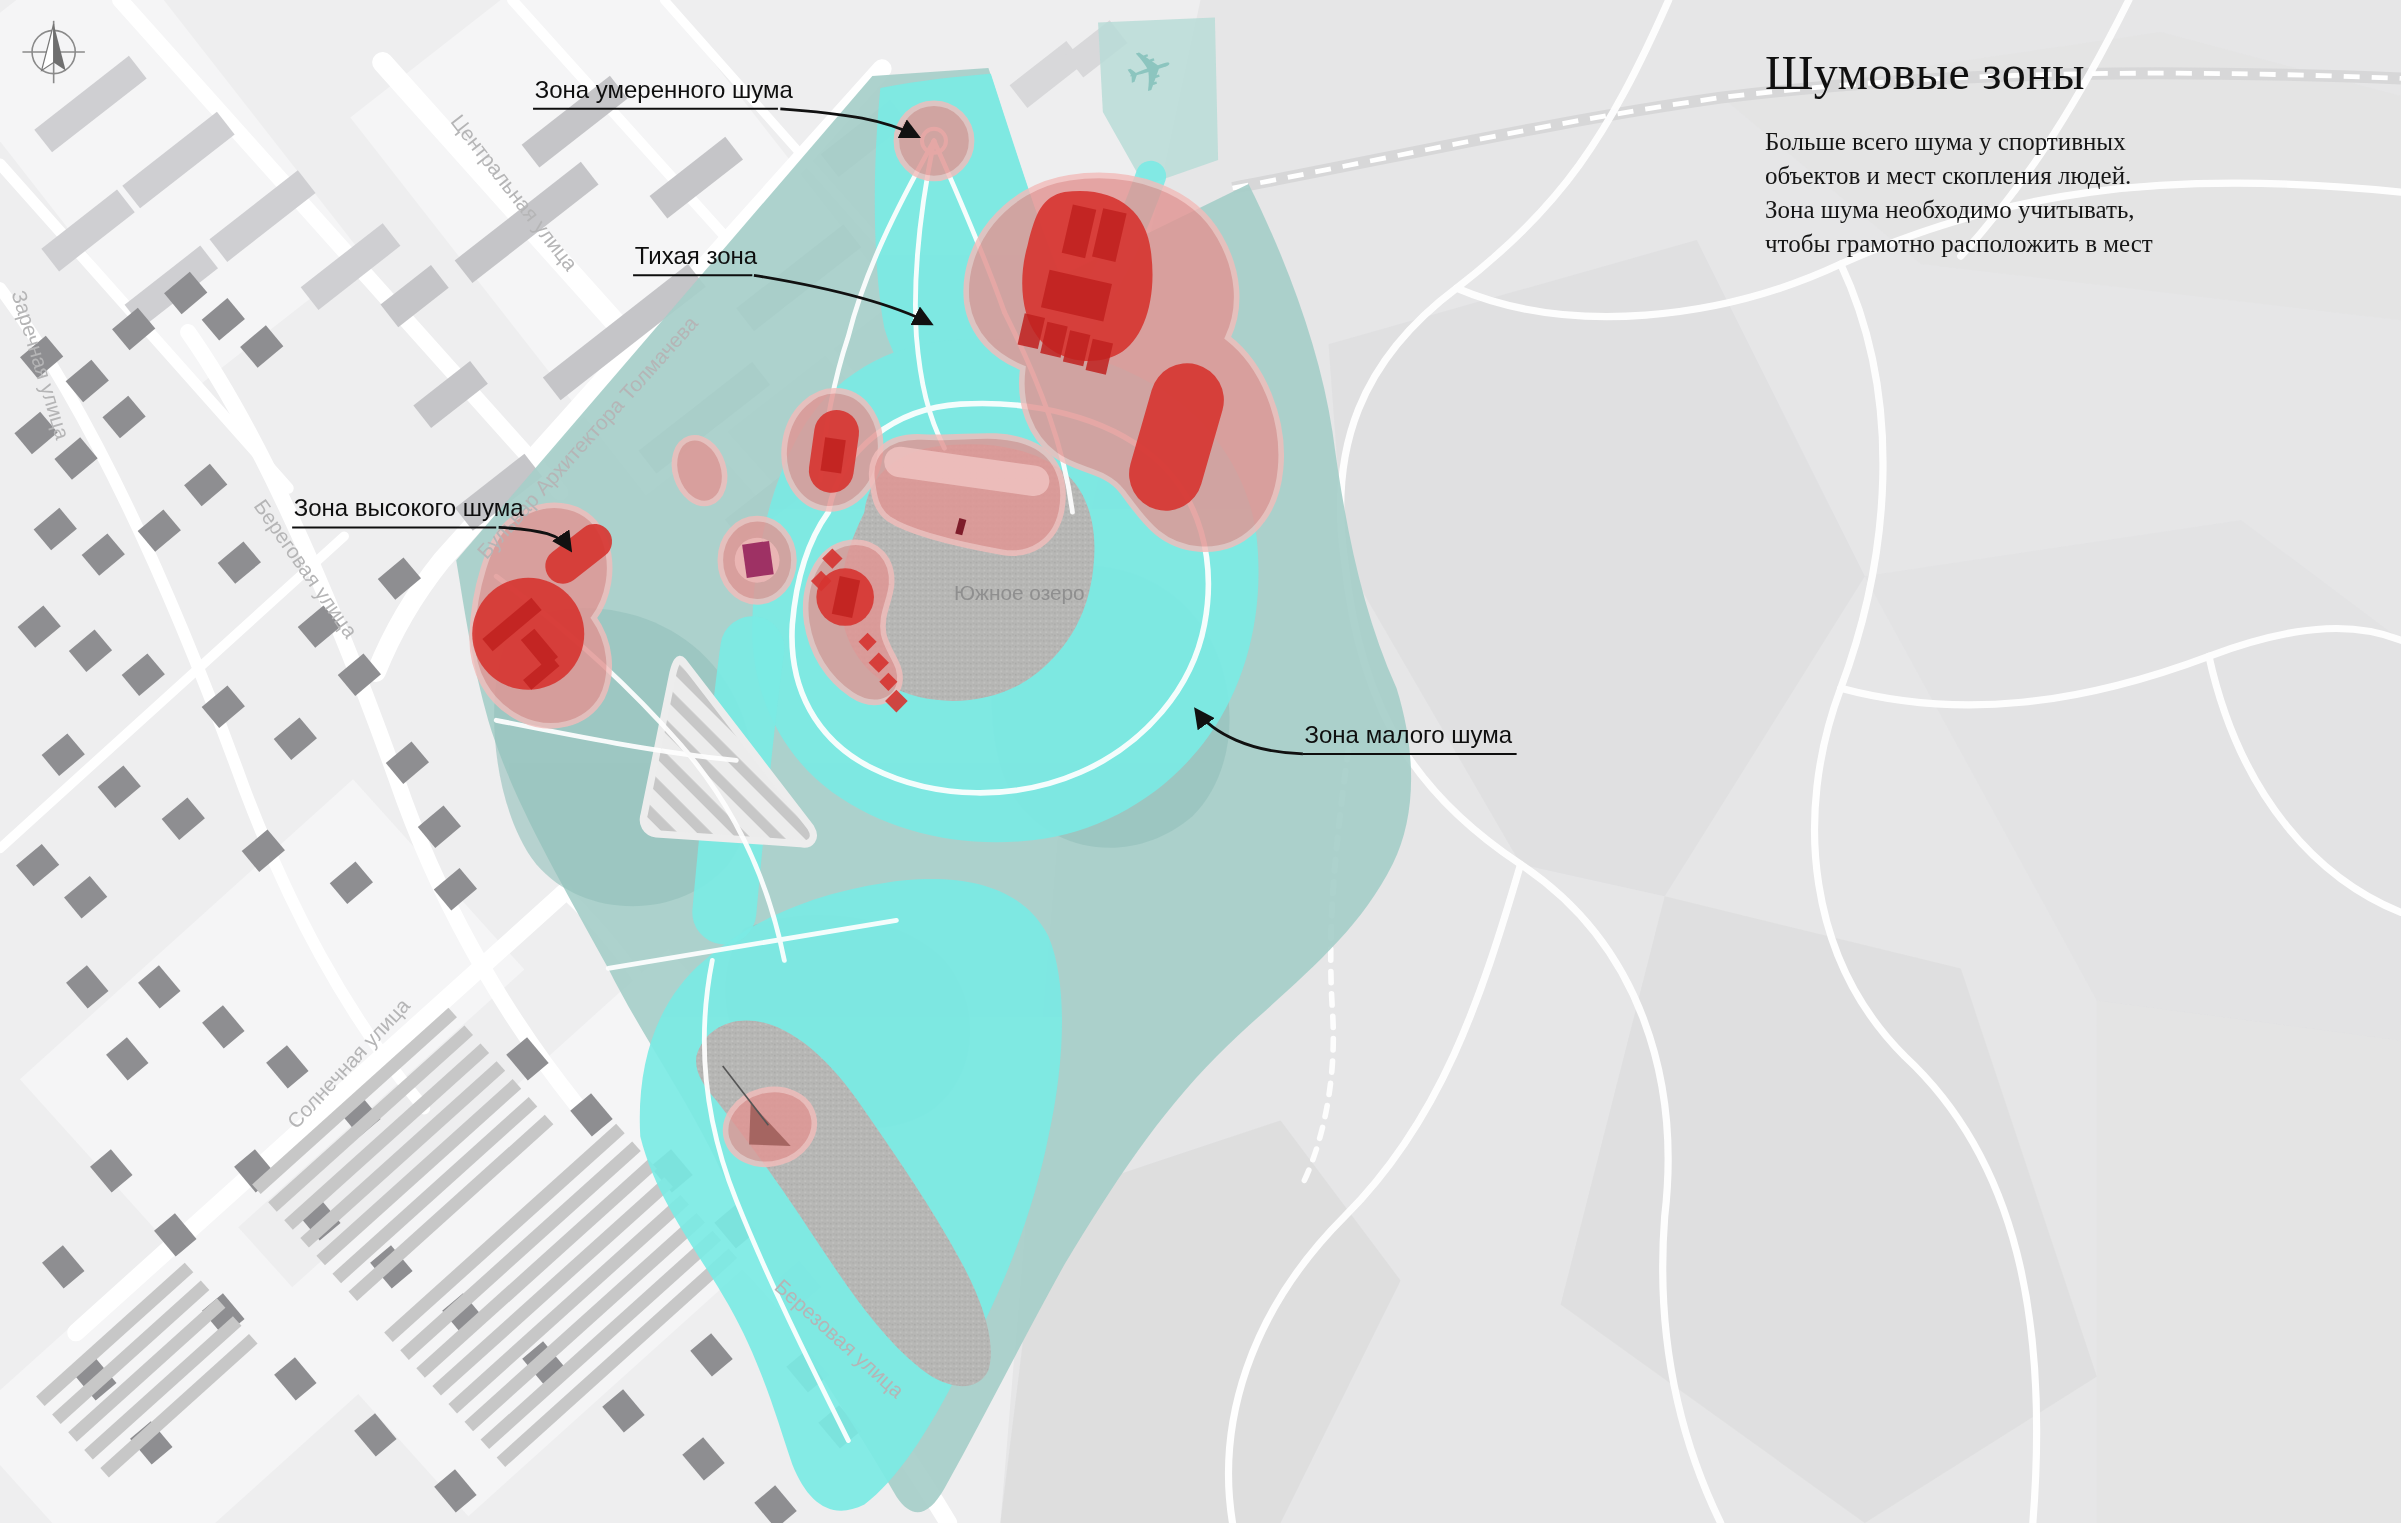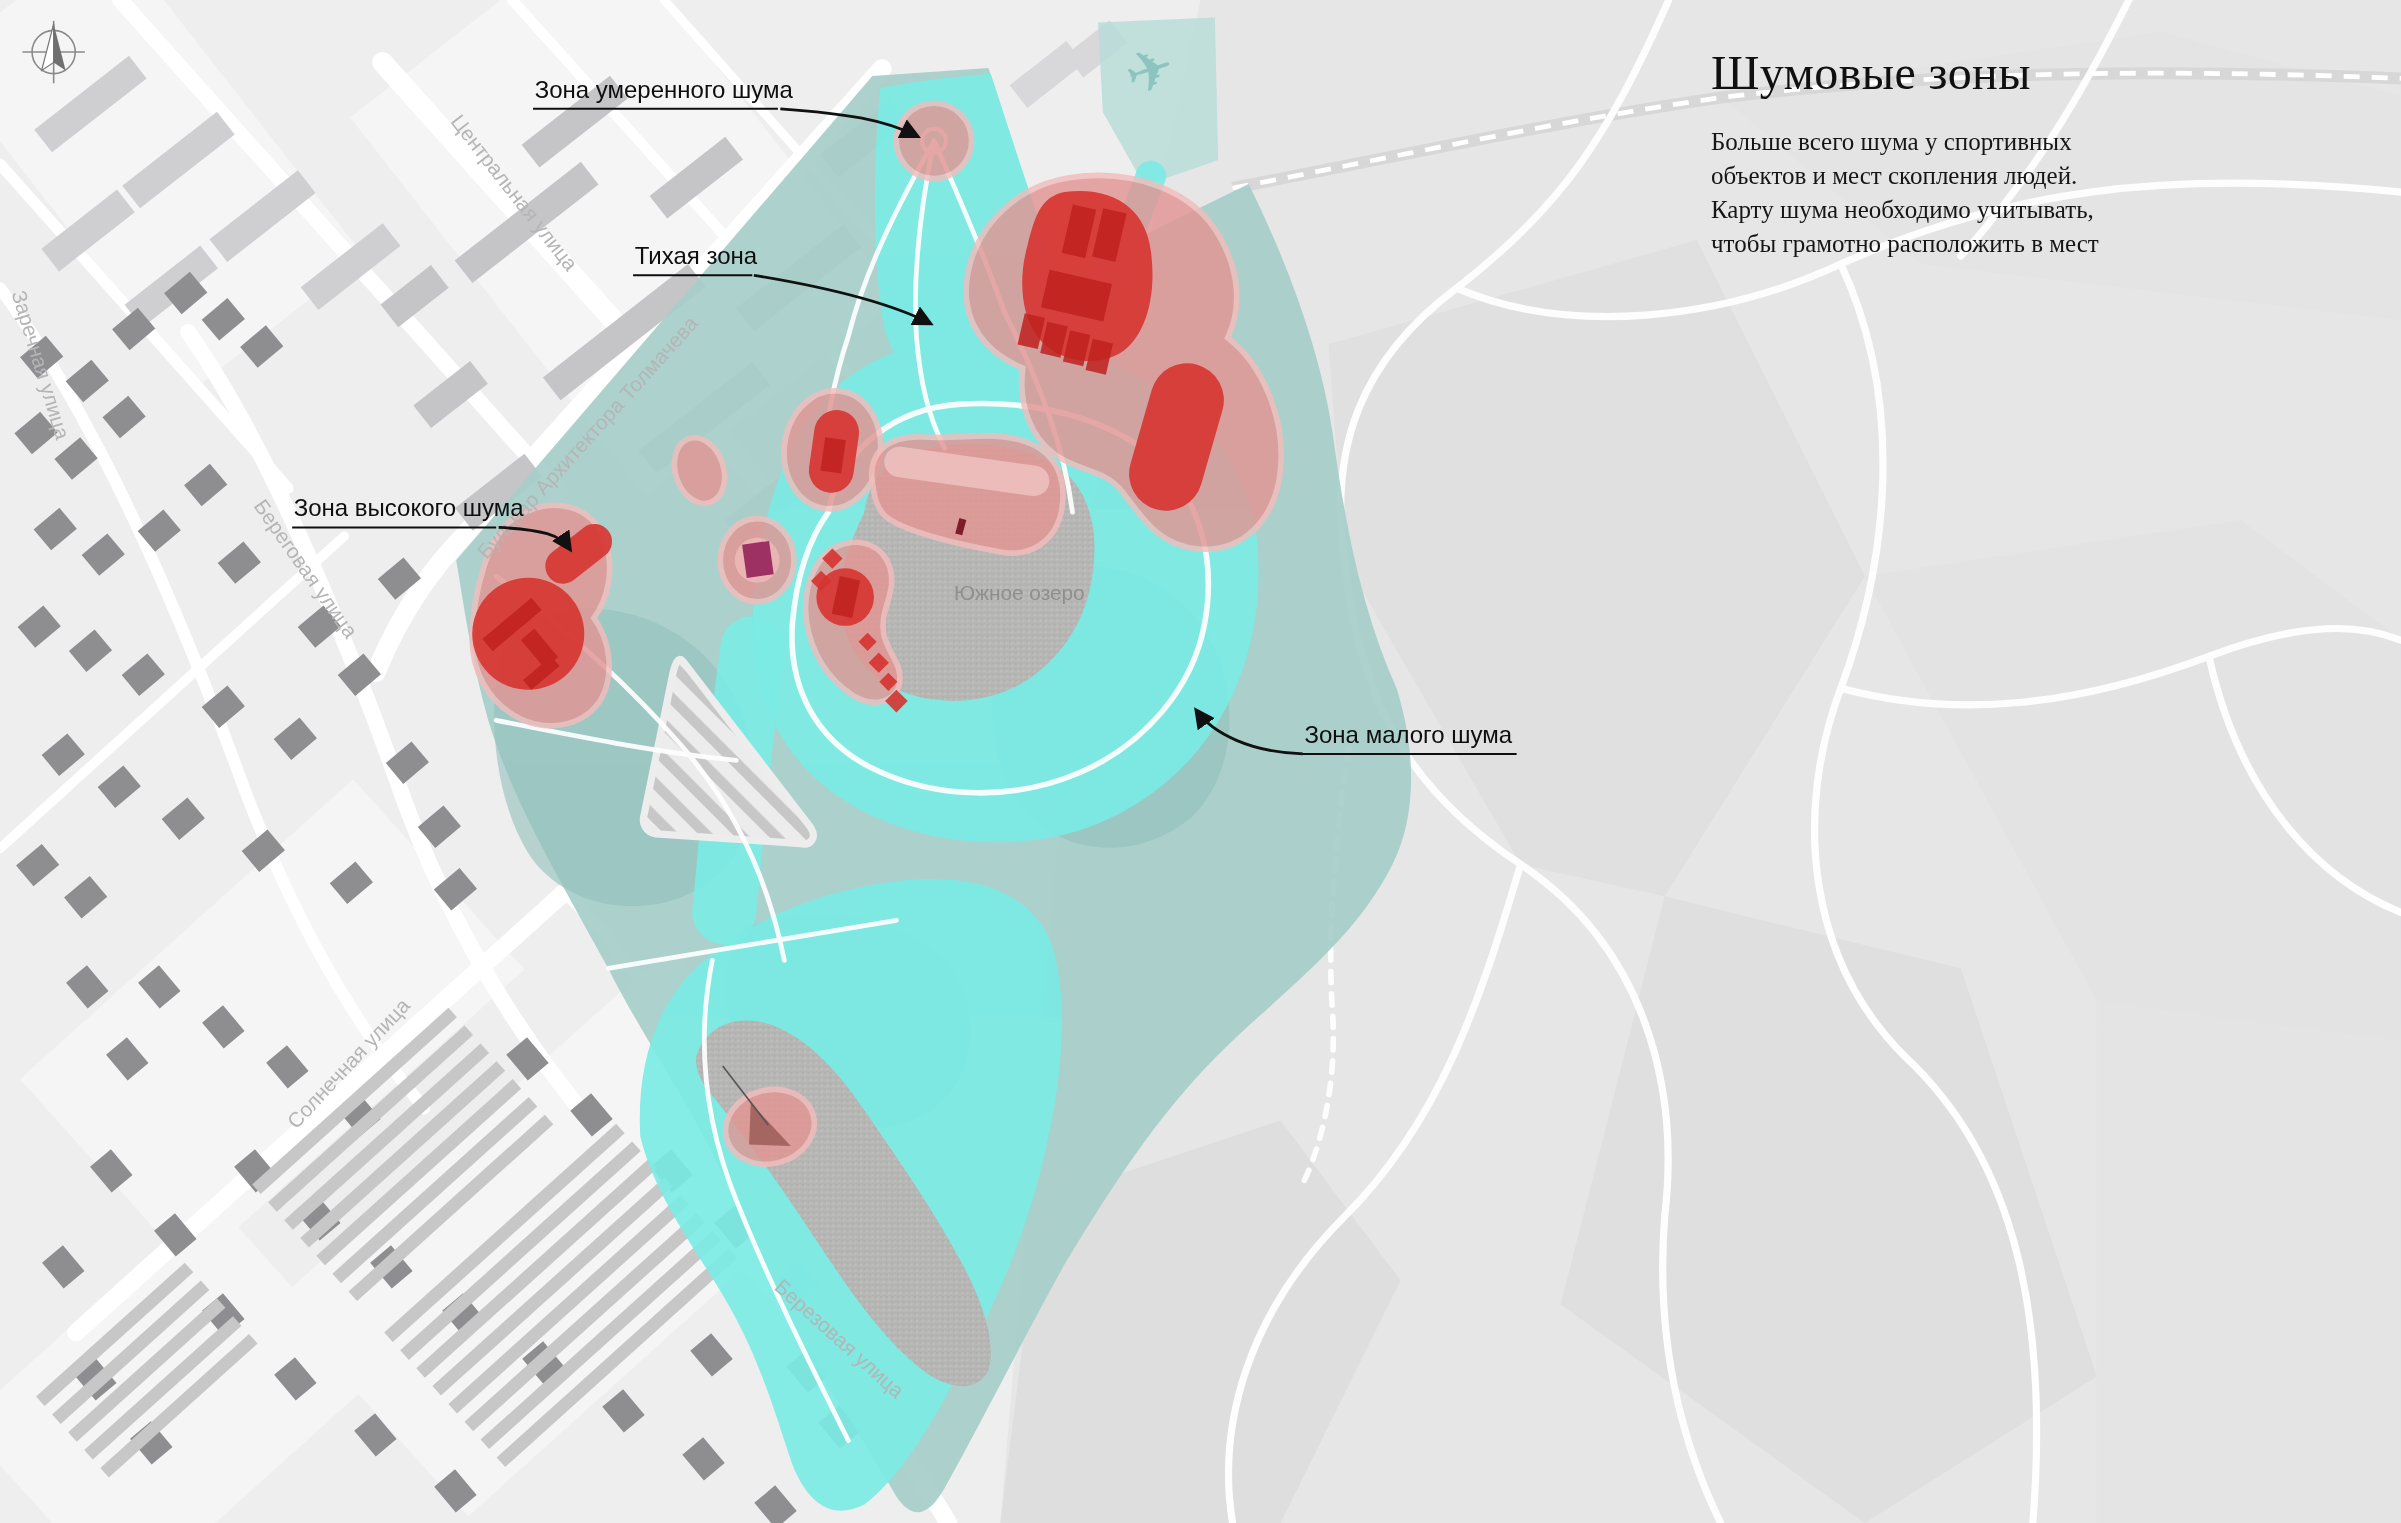--- a/index.html
+++ b/index.html
@@ -1,19 +1,19 @@
 <!DOCTYPE html>
 <html style="font-size:12.8px"><head>
 <meta charset="utf-8">
 <style>
   html,body{margin:0;padding:0;background:#e8e8e9;}
   .stage{position:relative;width:2401px;height:1523px;overflow:hidden;
          font-family:"Liberation Sans",sans-serif;}
   .stage svg{position:absolute;left:0;top:0;}
-  .panel{position:absolute;left:1711px;top:46px;width:608px;color:#141414;}
+  .panel{position:absolute;left:1765px;top:46px;width:608px;color:#141414;}
   .panel .title{font-family:"Liberation Serif",serif;font-size:48px;line-height:53px;
                 color:#101010;letter-spacing:0.4px;}
   .panel .desc{margin-top:26px;font-family:"Liberation Serif",serif;font-size:25px;
                line-height:34px;white-space:nowrap;color:#161616;}
   .maplabel{font-family:"Liberation Sans",sans-serif;font-size:30px;fill:#0e0e0e;}
   .streetlabel{font-family:"Liberation Sans",sans-serif;font-size:26px;fill:#b5b5b6;}
   .lakelabel{font-family:"Liberation Sans",sans-serif;font-size:26px;fill:#8f8f8f;}
   .underl{stroke:#0e0e0e;stroke-width:2.5;}
   .arrow{stroke:#111;stroke-width:3.5;fill:none;}
   .ppath{stroke:#fff;stroke-width:6;fill:none;opacity:.92;stroke-linecap:round;}
@@ -378,19 +378,19 @@
     <line class="underl" x1="1628" y1="942" x2="1895" y2="942"></line>
     <path class="arrow" d="M1628,942 C1562,940 1515,916 1495,888" marker-end="url(#ah)"></path>
   </g>
 </svg>
 
 <div class="panel">
   <div class="title">Шумовые зоны</div>
   <div class="desc">
     <div>Больше всего шума у спортивных</div>
     <div>объектов и мест скопления людей.</div>
-    <div>Карту шума необходимо учитывать,</div>
+    <div>Зона шума необходимо учитывать,</div>
     <div>чтобы грамотно расположить в мест</div>
   </div>
 </div>
 
 </div>
 
 
 </body></html>

